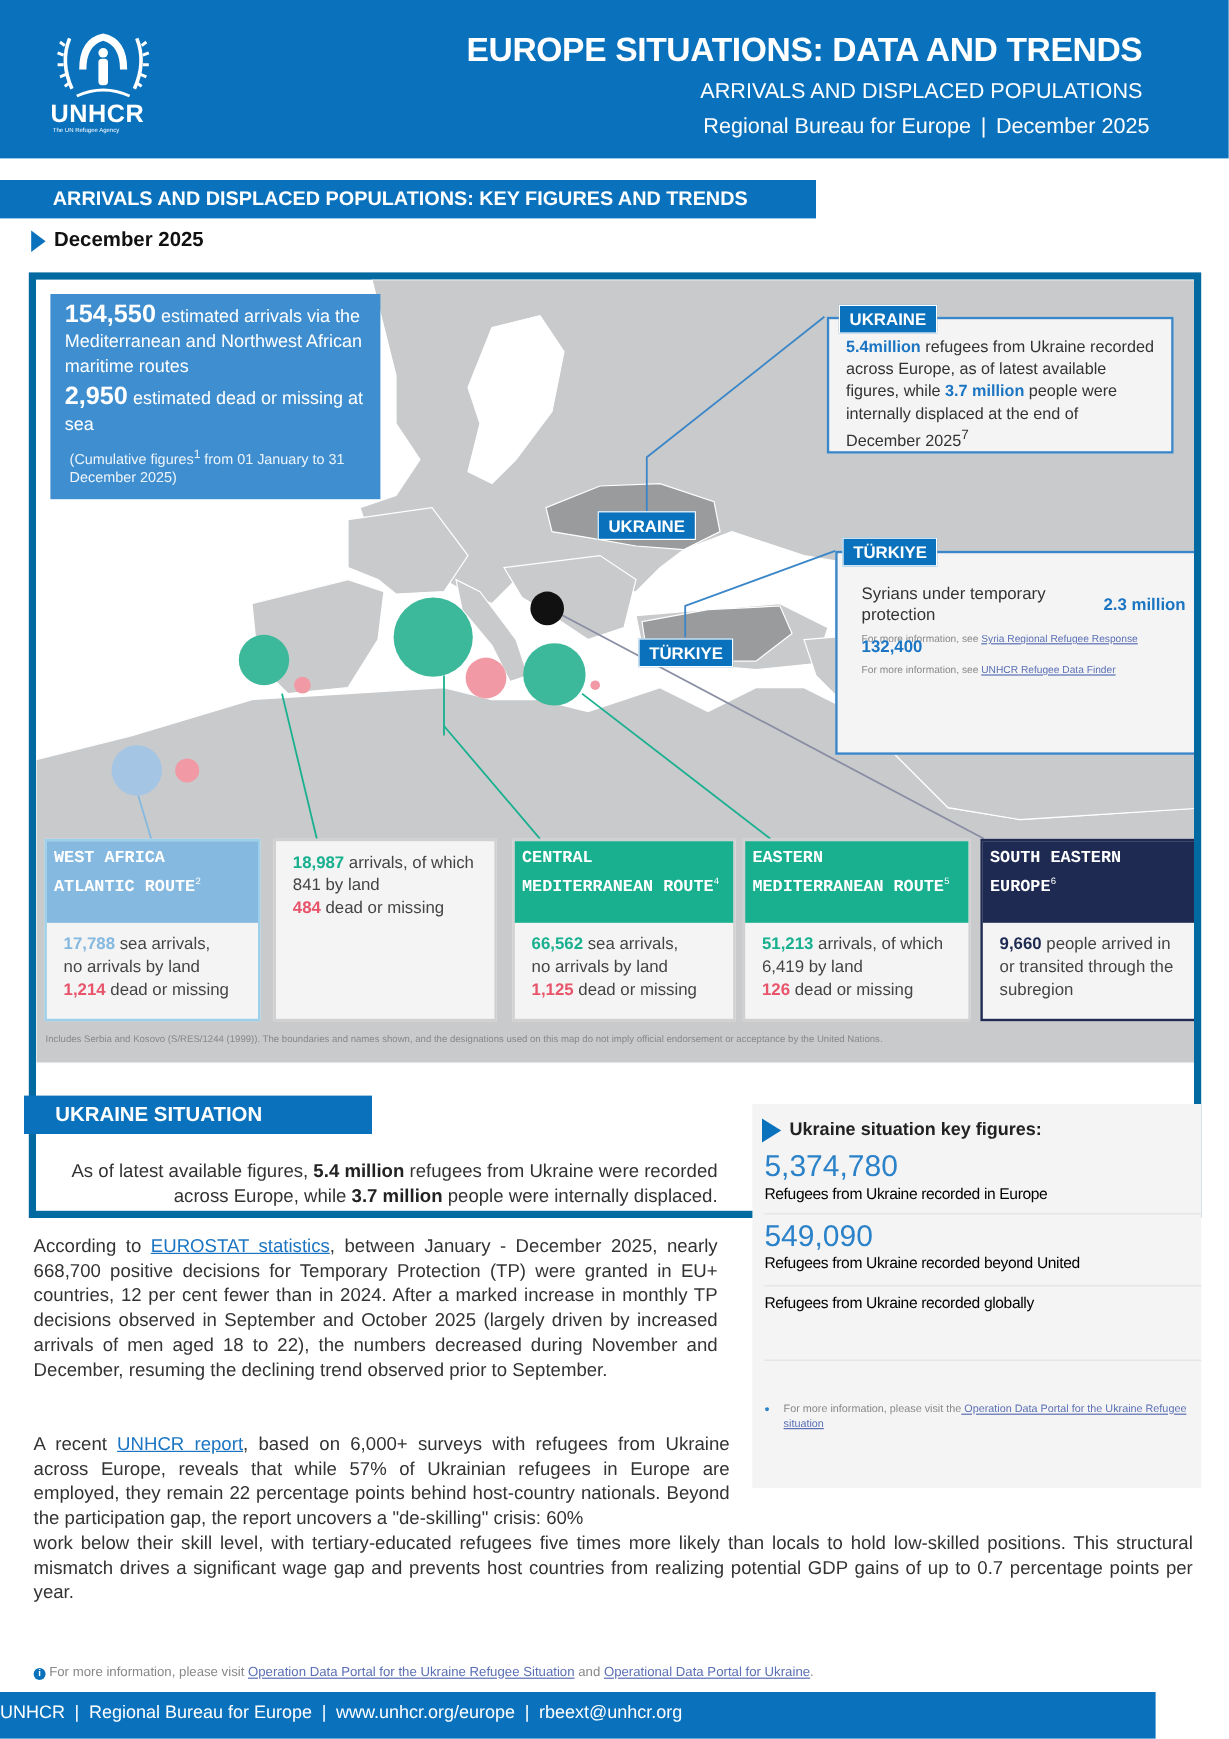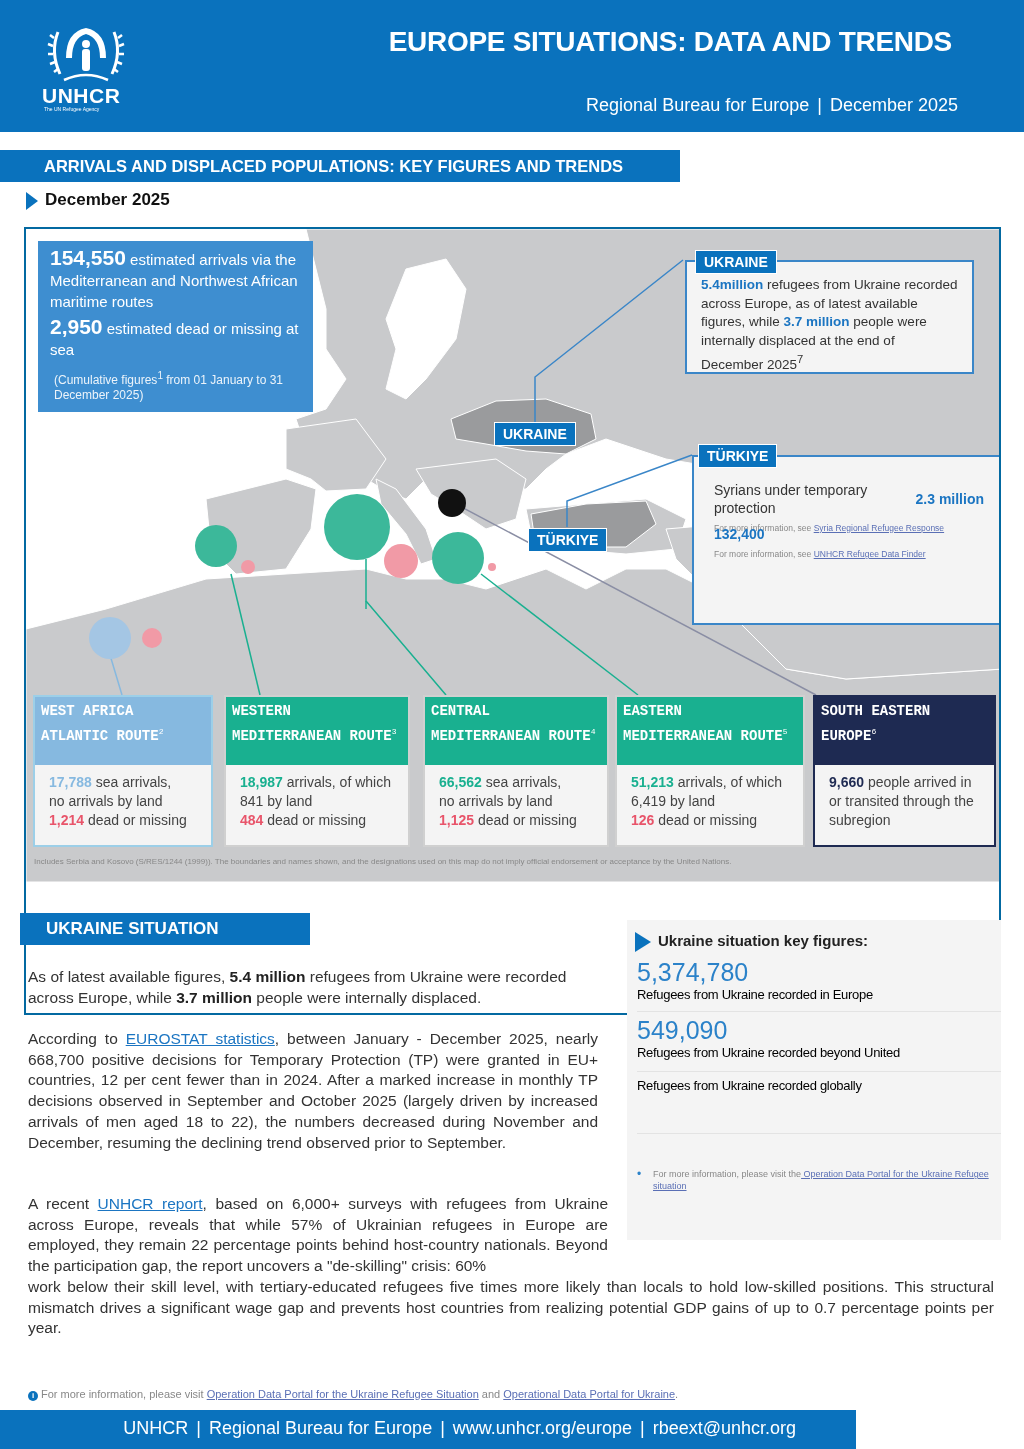--- a/index.html
+++ b/index.html
@@ -16,21 +16,21 @@
   .hdr-line3 { position: absolute; right: 66px; top: 95px; color: #fff; font-size: 18px; }
   .hdr-line3 .sep { margin: 0 8px; }
 
   
   .section-bar { position: absolute; background: #0a72bd; color: #fff; font-weight: bold; }
   #kf-bar { left: 0; top: 150px; width: 680px; height: 32px; padding-left: 44px; font-size: 16.5px; line-height: 32px; }
   #date-label { position: absolute; left: 26px; top: 190px; font-size: 17px; font-weight: bold; color: #111; }
   .tri { display: inline-block; width: 0; height: 0; border-top: 9px solid transparent; border-bottom: 9px solid transparent; border-left: 12px solid #0a72bd; vertical-align: middle; margin-right: 7px; }
 
   
-  #map { position: absolute; left: 24px; top: 227px; width: 977px; height: 788px; border: 2px solid #0369a1; background: #fff; overflow: hidden; }
+  #map { position: absolute; left: 24px; top: 227px; width: 977px; height: 788px; border: 6px solid #0369a1; background: #fff; overflow: hidden; }
   #map svg.bg { position: absolute; left: 0; top: 0; }
 
   #intro-box { position: absolute; left: 12px; top: 12px; width: 275px; height: 171px; background: #3e8ed0; color: #fff; padding: 6px 12px; }
   #intro-box .big { font-weight: bold; font-size: 21px; }
   #intro-box .t { font-size: 15px; line-height: 21px; }
   #intro-box .note { font-size: 12px; line-height: 15px; margin-top: 8px; opacity: 0.9; padding-left: 4px; }
 
   .country-tag { position: absolute; background: #0a72bd; color: #fff; font-weight: bold; font-size: 14px; padding: 3px 8px; border: 1px solid #fff; }
 
   .callout { position: absolute; background: #f4f4f4; border: 2px solid #3a86c8; }
@@ -63,40 +63,40 @@
   #route-see { left: 787px; width: 183px; border-color: #1e2a52; }
   #route-see .rhead { background: #1e2a52; }
   #route-see .num { color: #1e2a52; }
   #map-disclaimer { position: absolute; left: 8px; top: 628px; font-size: 8px; color: #888; }
 
   
   #ukr-bar { left: 20px; top: 913px; width: 290px; height: 32px; padding-left: 26px; font-size: 17px; line-height: 32px; }
   .para { position: absolute; left: 28px; font-size: 15.5px; line-height: 20.7px; color: #333; text-align: justify; }
   .para b { color: #222; }
   .para a { color: #1b75c2; text-decoration: underline; }
-  #p1 { top: 967px; width: 570px; text-align: left; }
+  #p1 { top: 967px; width: 570px; text-align: right; }
   #p2 { top: 1029px; width: 570px; }
   #p3 { top: 1194px; width: 966px; }
   #p3 .narrow { display: block; width: 580px; }
 
   #kf-panel { position: absolute; left: 627px; top: 920px; width: 374px; height: 320px; background: #f4f4f4; }
   #kf-panel .title { position: absolute; left: 8px; top: 12px; font-size: 15px; font-weight: bold; color: #222; }
   #kf-panel .title .tri { border-top-width: 10px; border-bottom-width: 10px; border-left-width: 16px; }
   .kf-item { position: absolute; left: 10px; width: 364px; border-bottom: 1px solid #e3e3e3; }
   .kf-item .v { font-size: 25px; color: #2b82c9; }
   .kf-item .d { font-size: 13px; color: #000000; letter-spacing: -0.3px; }
   #kf-note { position: absolute; left: 10px; top: 248px; width: 362px; font-size: 9px; color: #888; line-height: 12px; padding-left: 16px; }
   #kf-note::before { content: "•"; position: absolute; left: 0; color: #2b82c9; font-size: 12px; }
   #kf-note a { color: #5a6fb5; text-decoration: underline; }
 
   #bottom-note { position: absolute; left: 28px; top: 1388px; font-size: 11px; color: #888; }
   #bottom-note .info { display: inline-block; width: 10px; height: 10px; border-radius: 50%; background: #0a72bd; color: #fff; font-size: 8px; text-align: center; line-height: 10px; margin-right: 3px; font-weight: bold; }
   #bottom-note a { color: #5a6fb5; text-decoration: underline; }
 
-  #footer { position: absolute; left: 0; top: 1410px; width: 856px; height: 39px; background: #0a72bd; color: #fff; font-size: 18px; text-align: right; line-height: 36px; padding-right: 60px; }
+  #footer { position: absolute; left: 0; top: 1410px; width: 963px; height: 39px; background: #0a72bd; color: #fff; font-size: 15px; text-align: left; line-height: 36px; padding-right: 60px; }
   #footer .sep { margin: 0 8px; }
 </style>
 </head>
 <body>
 
 <div id="header">
   <div id="logo">
     <svg width="96" height="64" viewBox="0 0 96 64">
       <path d="M20 10 Q12 30 22 52" stroke="#fff" stroke-width="3" fill="none"></path>
       <path d="M76 10 Q84 30 74 52" stroke="#fff" stroke-width="3" fill="none"></path>
@@ -104,20 +104,21 @@
       <path d="M80 16 l4 -3 M81 24 l5 -2 M81 32 l5 0 M79 40 l5 2 M76 47 l4 3" stroke="#fff" stroke-width="2.5"></path>
       <path d="M28 36 Q28 10 48 6 Q68 10 68 36 L62 36 Q62 16 48 12 Q34 16 34 36 Z" fill="#fff"></path>
       <circle cx="48" cy="22" r="4" fill="#fff"></circle>
       <rect x="44" y="27" width="8" height="22" rx="3" fill="#fff"></rect>
       <path d="M26 58 Q48 48 70 58" stroke="#fff" stroke-width="2.5" fill="none"></path>
     </svg>
     <div class="word">UNHCR</div>
     <div class="tag">The UN Refugee Agency</div>
   </div>
   <div class="hdr-title">EUROPE SITUATIONS: DATA AND TRENDS</div>
+  <div class="hdr-sub">ARRIVALS AND DISPLACED POPULATIONS</div>
   <div class="hdr-line3">
     <span>Regional Bureau for Europe</span><span class="sep">|</span><span>December 2025</span>
   </div>
 </div>
 
 <div id="kf-bar" class="section-bar">ARRIVALS AND DISPLACED POPULATIONS: KEY FIGURES AND TRENDS</div>
 <div id="date-label">
   <span class="tri"></span><span>December 2025</span>
 </div>
 
@@ -191,21 +192,20 @@
 
   <div id="route-waar" class="route">
     <div class="rhead"><span>WEST AFRICA ATLANTIC ROUTE</span><sup>2</sup></div>
     <div class="rbody">
       <span class="num">17,788</span><span> sea arrivals,</span><br>
       <span>no arrivals by land</span><br>
       <span class="dead">1,214</span><span> dead or missing</span>
     </div>
   </div>
   <div id="route-wmr" class="route">
-    <div class="rhead"><span>WESTERN MEDITERRANEAN ROUTE</span><sup>3</sup></div>
     <div class="rbody">
       <span class="num">18,987</span><span> arrivals, of which</span><br>
       <span>841 by land</span><br>
       <span class="dead">484</span><span> dead or missing</span>
     </div>
   </div>
   <div id="route-cmr" class="route">
     <div class="rhead"><span>CENTRAL MEDITERRANEAN ROUTE</span><sup>4</sup></div>
     <div class="rbody">
       <span class="num">66,562</span><span> sea arrivals,</span><br>

